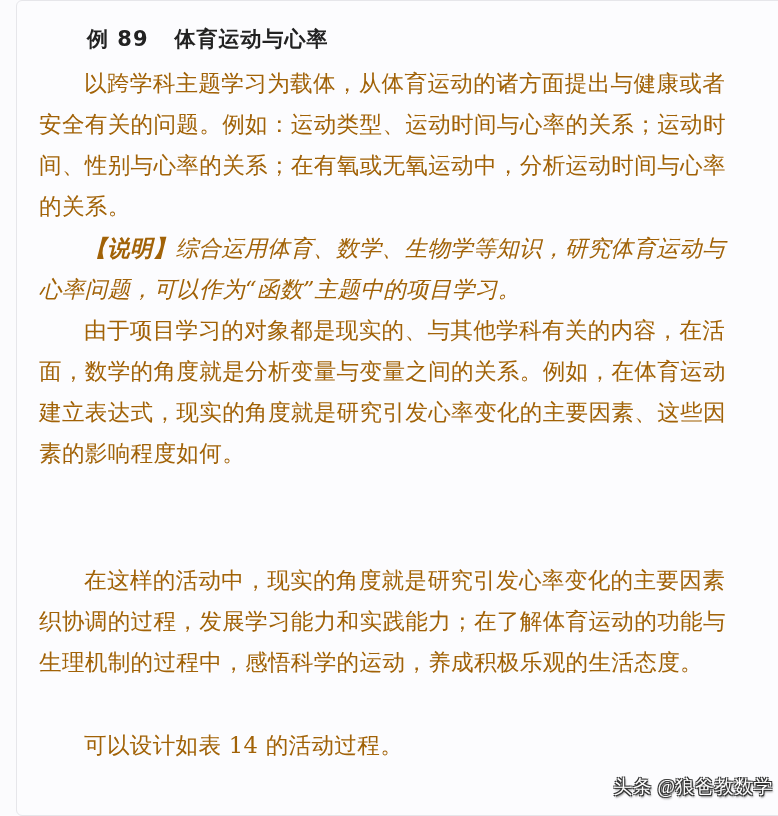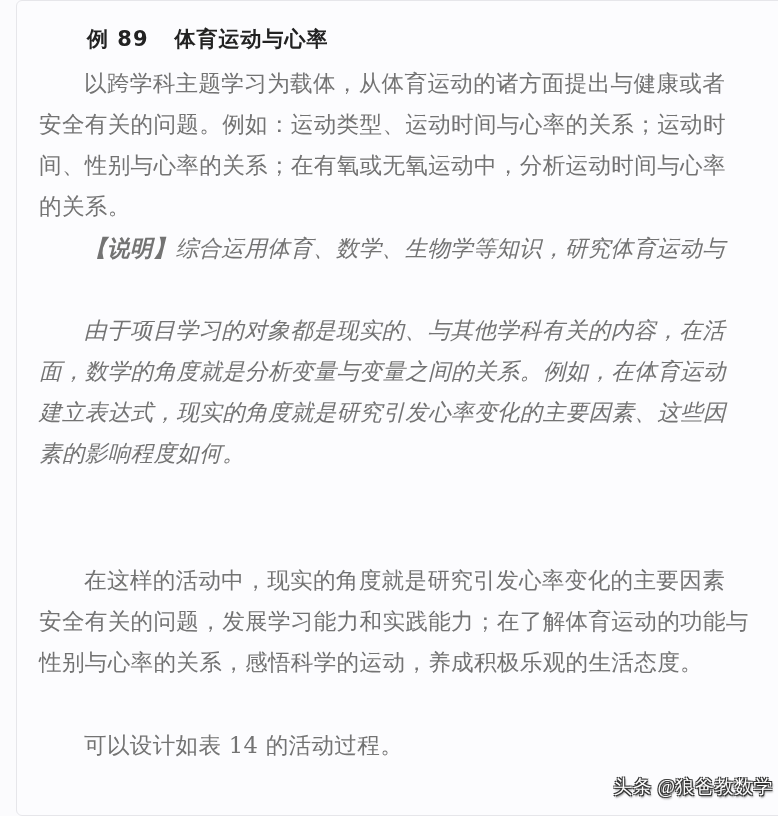--- a/index.html
+++ b/index.html
@@ -22,21 +22,21 @@
     font-family: "DejaVu Sans", "Liberation Sans", sans-serif;
     font-weight: bold; font-size: 21px; letter-spacing: 1px;
     color: #222;
   }
   .title .num { margin-right: 26px; }
   .para {
     position: absolute; left: 22px; width: 730px;
     font-size: 22.6px; line-height: 41px;
     letter-spacing: 0.3px;
     text-align: justify;
-    color: #737373;
+    color: #a16207;
   }
   .para .line { display: block; white-space: nowrap; }
   .para .indent { padding-left: 45px; }
   .bracket { font-family: "DejaVu Sans", "Liberation Sans", sans-serif; font-weight: bold; }
   .watermark {
     position: absolute; right: 20px; top: 773px;
     font-family: Liberation Serif, serif;
     font-size: 19px; color: #ffffff;
     text-shadow: -1px -1px 0 #333, 1px -1px 0 #333, -1px 1px 0 #333, 1px 1px 0 #333, 1px 2px 2px #555;
     letter-spacing: 0.5px;
@@ -53,33 +53,34 @@
 
   <div class="para" style="top:62px;">
     <span class="line indent">以跨学科主题学习为载体，从体育运动的诸方面提出与健康或者</span>
     <span class="line">安全有关的问题。例如：运动类型、运动时间与心率的关系；运动时</span>
     <span class="line">间、性别与心率的关系；在有氧或无氧运动中，分析运动时间与心率</span>
     <span class="line">的关系。</span>
   </div>
 
   <div class="para" style="top:227px;font-style:italic;">
     <span class="line indent"><span class="bracket">【说明】</span><span>综合运用体育、数学、生物学等知识，研究体育运动与</span></span>
+    <span class="line">心率问题，可以作为“函数”主题中的项目学习。</span>
   </div>
 
-  <div class="para" style="top:309px;font-style:italic;">
+  <div class="para" style="top:309px;">
     <span class="line indent">由于项目学习的对象都是现实的、与其他学科有关的内容，在活</span>
     <span class="line">面，数学的角度就是分析变量与变量之间的关系。例如，在体育运动</span>
     <span class="line">建立表达式，现实的角度就是研究引发心率变化的主要因素、这些因</span>
     <span class="line">素的影响程度如何。</span>
   </div>
 
   <div class="para" style="top:559px;">
     <span class="line indent">在这样的活动中，现实的角度就是研究引发心率变化的主要因素</span>
-    <span class="line">安全有关的问题，发展学习能力和实践能力；在了解体育运动的功能与</span>
-    <span class="line">性别与心率的关系，感悟科学的运动，养成积极乐观的生活态度。</span>
+    <span class="line">织协调的过程，发展学习能力和实践能力；在了解体育运动的功能与</span>
+    <span class="line">生理机制的过程中，感悟科学的运动，养成积极乐观的生活态度。</span>
   </div>
 
   <div class="para" style="top:724px;">
     <span class="line indent">可以设计如表 14 的活动过程。</span>
   </div>
 
   <div class="watermark">头条 @狼爸教数学</div>
 </div>
 
 </body></html>

